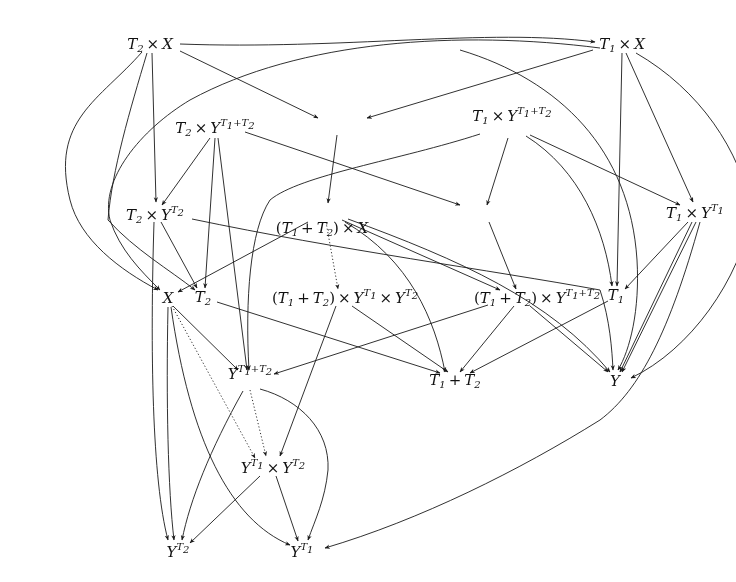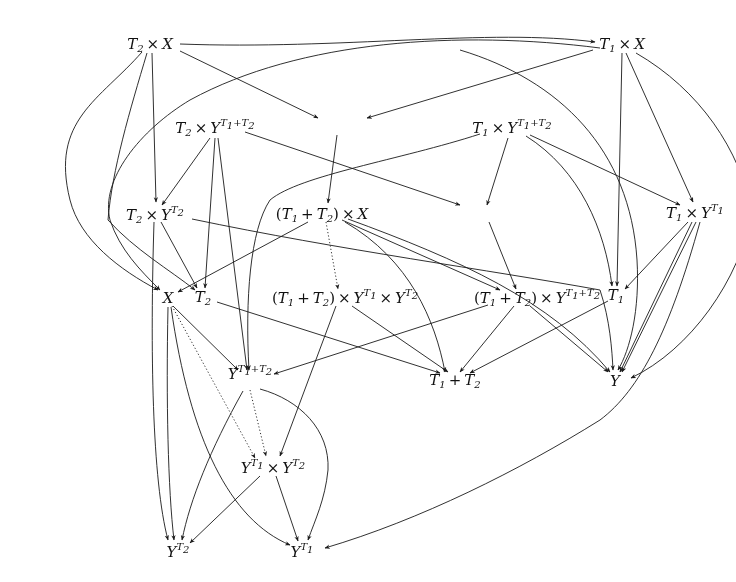--- a/index.html
+++ b/index.html
@@ -95,23 +95,23 @@
     <path class="edge" marker-end="url(#ah)" d="M203,391 C170,450 150,500 142,540"></path>
     <path class="edge" marker-end="url(#ah)" d="M220,389 C260,400 290,430 288,470 C285,500 275,520 268,540"></path>
 
     <path class="edge" marker-end="url(#ah)" d="M220,476 L150,543"></path>
     <path class="edge" marker-end="url(#ah)" d="M236,476 L258,541"></path>
   </svg>
 
   <div class="node" style="left:110px;top:45px" title="T₂ × X">T<sub>2</sub><span class="op">×</span>X</div>
   <div class="node" style="left:582px;top:45px" title="T₁ × X">T<sub>1</sub><span class="op">×</span>X</div>
   <div class="node" style="left:175px;top:128px" title="T₂ × Y^(T₁+T₂)">T<sub>2</sub><span class="op">×</span>Y<sup>T<sub>1</sub>+T<sub>2</sub></sup></div>
-  <div class="node" style="left:472px;top:128px" title="T₁ × Y^(T₁+T₂)">T<sub>1</sub><span class="op">×</span>Y<sup>T<sub>1</sub>+T<sub>2</sub></sup></div>
+  <div class="node" style="left:472px;top:116px" title="T₁ × Y^(T₁+T₂)">T<sub>1</sub><span class="op">×</span>Y<sup>T<sub>1</sub>+T<sub>2</sub></sup></div>
   <div class="node" style="left:115px;top:215px" title="T₂ × Y^(T₂)">T<sub>2</sub><span class="op">×</span>Y<sup>T<sub>2</sub></sup></div>
-  <div class="node" style="left:282px;top:215px" title="(T₁ + T₂) × X"><span style="font-style:normal">(</span>T<sub>1</sub><span class="op">+</span>T<sub>2</sub><span style="font-style:normal">)</span><span class="op">×</span>X</div>
+  <div class="node" style="left:282px;top:229px" title="(T₁ + T₂) × X"><span style="font-style:normal">(</span>T<sub>1</sub><span class="op">+</span>T<sub>2</sub><span style="font-style:normal">)</span><span class="op">×</span>X</div>
   <div class="node" style="left:655px;top:213px" title="T₁ × Y^(T₁)">T<sub>1</sub><span class="op">×</span>Y<sup>T<sub>1</sub></sup></div>
   <div class="node" style="left:128px;top:298px" title="X">X</div>
   <div class="node" style="left:163px;top:298px" title="T₂">T<sub>2</sub></div>
   <div class="node" style="left:305px;top:298px" title="(T₁ + T₂) × Y^(T₁) × Y^(T₂)"><span style="font-style:normal">(</span>T<sub>1</sub><span class="op">+</span>T<sub>2</sub><span style="font-style:normal">)</span><span class="op">×</span>Y<sup>T<sub>1</sub></sup><span class="op">×</span>Y<sup>T<sub>2</sub></sup></div>
   <div class="node" style="left:497px;top:298px" title="(T₁ + T₂) × Y^(T₁+T₂)"><span style="font-style:normal">(</span>T<sub>1</sub><span class="op">+</span>T<sub>2</sub><span style="font-style:normal">)</span><span class="op">×</span>Y<sup>T<sub>1</sub>+T<sub>2</sub></sup></div>
   <div class="node" style="left:576px;top:296px" title="T₁">T<sub>1</sub></div>
   <div class="node" style="left:210px;top:373px" title="Y^(T₁+T₂)">Y<sup>T<sub>1</sub>+T<sub>2</sub></sup></div>
   <div class="node" style="left:415px;top:381px" title="T₁ + T₂">T<sub>1</sub><span class="op">+</span>T<sub>2</sub></div>
   <div class="node" style="left:575px;top:381px" title="Y">Y</div>
   <div class="node" style="left:233px;top:467px" title="Y^(T₁) × Y^(T₂)">Y<sup>T<sub>1</sub></sup><span class="op">×</span>Y<sup>T<sub>2</sub></sup></div>

